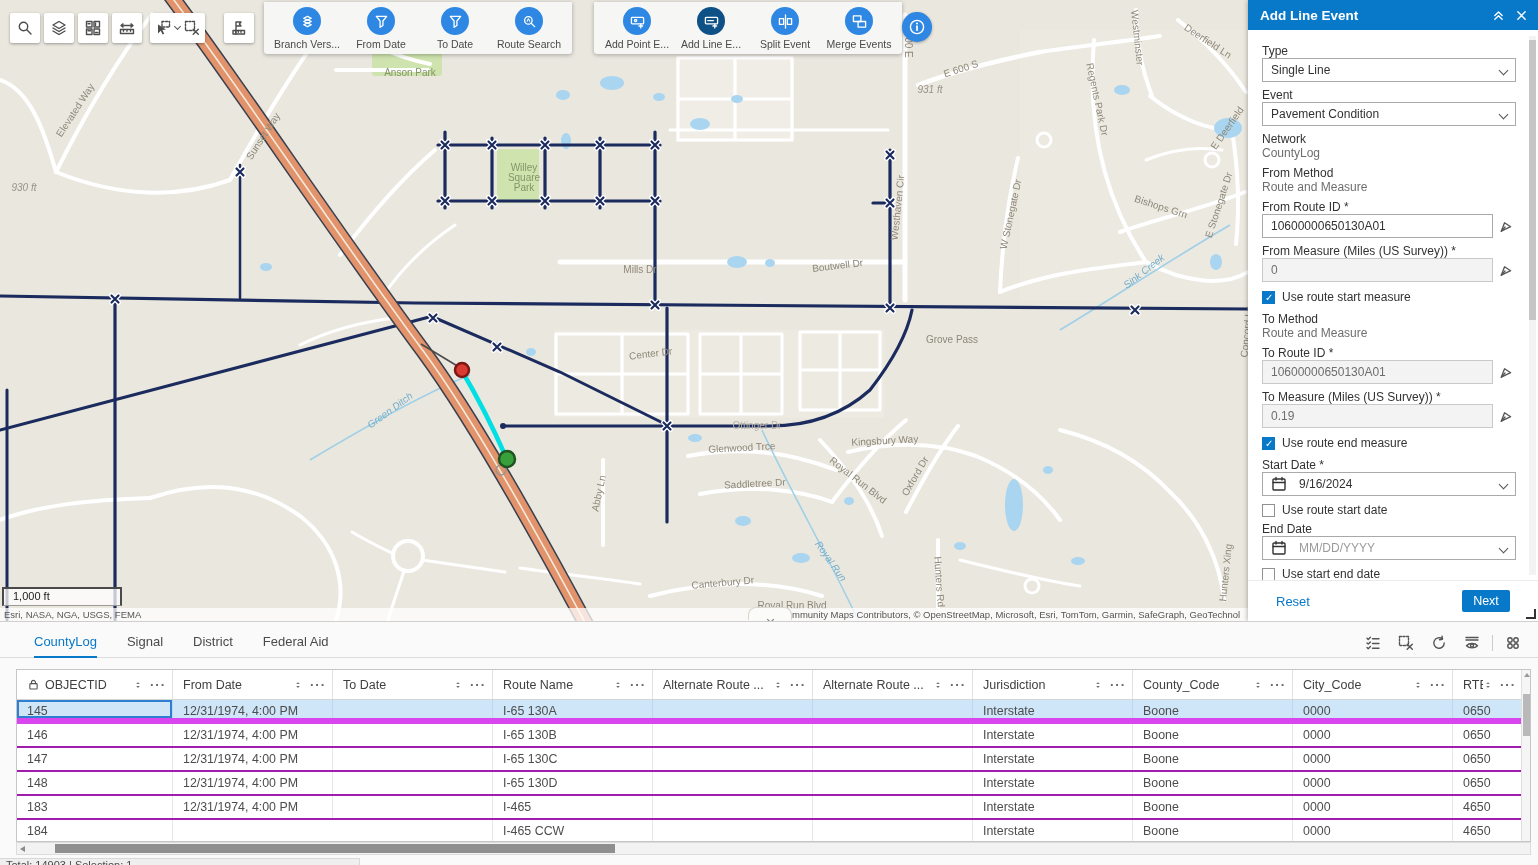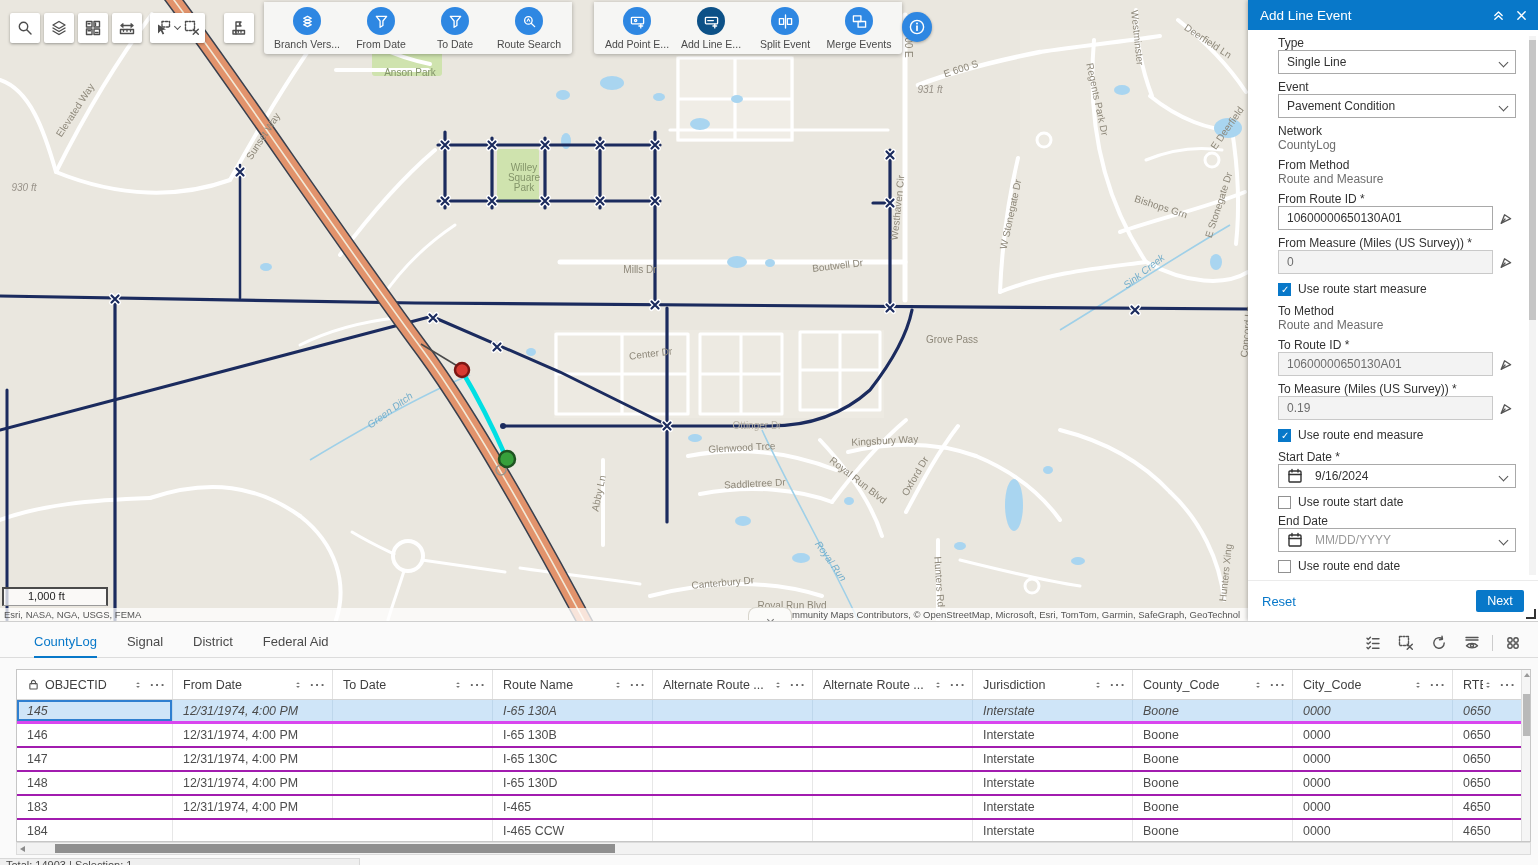--- a/index.html
+++ b/index.html
@@ -8,23 +8,23 @@
 
   
   #map { position:absolute; left:0; top:0; width:1248px; height:621px; overflow:hidden; }
   #map svg.basemap { position:absolute; left:0; top:0; }
   .ml { font-size:10px; fill:#8e887a; text-anchor:middle; }
   .ml.park { fill:#84956a; }
   .ml.stream { fill:#74aecb; font-style:italic; }
   .ml.elev { fill:#99938a; font-style:italic; }
   .ml.faded { fill:#b9b3a6; }
 
-  #scalebar { position:absolute; left:2px; bottom:15px; width:106px; height:19px;
+  #scalebar { position:absolute; left:2px; bottom:15px; width:120px; height:19px;
     background:rgba(255,255,255,.75); border:2px solid #4a4a4a; border-bottom:1px solid #9a9a9a;
-    font-size:11px; color:#222; line-height:15px; padding-left:24px; }
+    font-size:11px; color:#222; line-height:15px; padding-left:9px; }
   #attrib { position:absolute; left:0; right:0; bottom:0; height:13px; background:rgba(255,255,255,.75);
     font-size:9.5px; color:#555; white-space:nowrap; overflow:hidden; line-height:13px; }
   #attrib .a-left { position:absolute; left:4px; }
   #attrib .a-right { position:absolute; left:792px; }
   #attrib-collapse { position:absolute; left:748px; bottom:1px; width:44px; height:13px; background:#fbfbf9;
     border:1px solid #d8d5cc; border-bottom:none; border-radius:8px 8px 0 0; text-align:center; cursor:pointer; }
   #attrib-collapse .chev { width:5px; height:5px; border-color:#777; margin-top:1px; }
 
   
   .sq-btn { position:absolute; top:13px; width:30px; height:30px; background:#fff; border-radius:2px;
@@ -44,23 +44,23 @@
   .circ.sel { background:#0d5187; }
   .tc-label { font-size:10.5px; color:#4a4a4a; margin-top:3px; white-space:nowrap; }
   #info-btn { position:absolute; left:902px; top:12px; width:30px; height:30px; border-radius:50%;
     background:#2e87e2; color:#fff; display:flex; align-items:center; justify-content:center;
     box-shadow:0 1px 3px rgba(0,0,0,.3); cursor:pointer; }
 
   
   #panel { position:absolute; left:1248px; top:0; width:290px; height:621px; background:#fff;
     box-shadow:-1px 0 4px rgba(0,0,0,.25); }
   #panel-header { height:30px; background:#0878c9; color:#fff; display:flex; align-items:center; padding:0 10px 0 12px; }
-  #panel-title { font-size:13.5px; font-weight:normal; flex:1; }
+  #panel-title { font-size:13.5px; font-weight:bold; flex:1; }
   .ph-icon { color:#fff; margin-left:10px; cursor:pointer; display:flex; }
-  #panel-body { position:absolute; top:30px; bottom:41px; left:0; right:0; padding:0 22px 0 14px; overflow:hidden;margin-left:16px; }
+  #panel-body { position:absolute; top:30px; bottom:41px; left:0; right:0; padding:8px 22px 0 14px; overflow:hidden; }
   .f-label { font-size:12px; color:#323232; margin-top:6px; height:14px; line-height:14px; }
   .f-value { font-size:12px; color:#6e6e6e; height:14px; line-height:14px; }
   .selbox, .inbox, .datebox { height:24px; border:1px solid #a9a9a9; background:#fff; display:flex;
     align-items:center; font-size:12px; color:#323232; padding:0 8px; }
   .selbox { justify-content:space-between; cursor:pointer; }
   .inbox.dis, .datebox.dis { background:#f3f3f3; border-color:#c9c9c9; color:#6e6e6e; }
   .inrow { display:flex; align-items:center; gap:5px; }
   .inrow .inbox { flex:1; }
   .pick { width:18px; height:18px; color:#555; cursor:pointer; display:flex; align-items:center; }
   .cbrow { display:flex; align-items:center; gap:7px; font-size:12px; color:#323232; height:14px; }
@@ -68,21 +68,21 @@
   .lbl-mt8 { margin-top:8px !important; } .lbl-mt5 { margin-top:5px !important; }
   .cb { width:13px; height:13px; border:1px solid #919191; background:#fff; display:inline-block; position:relative; flex:none; }
   .cbrow.on .cb { background:#0878c9; border-color:#0878c9; }
   .cbrow.on .cb::after { content:"✓"; color:#fff; font-size:10px; position:absolute; left:2px; top:0; }
   .datebox { gap:12px; }
   .datebox .dtext { flex:1; }
   .datebox .ph { color:#9a9a9a; }
   #panel-scroll { position:absolute; right:2px; top:36px; bottom:46px; width:7px; background:#f3f3f3; }
   #panel-scroll .thumb { position:absolute; top:4px; left:0; width:7px; height:280px; background:#c6c6c6; }
   #panel-footer { position:absolute; left:0; right:0; bottom:0; height:41px; border-top:1px solid #ebebeb;
-    display:flex; align-items:center; padding:0 14px; }
+    display:flex; align-items:center; padding:0 28px; }
   #reset-link { color:#0878c9; font-size:13px; cursor:pointer; flex:1; }
   #next-btn { width:48px; height:22px; background:#0878c9; color:#fff; font-size:12.5px; border:none;
     border-radius:2px; cursor:pointer; }
   #panel-resize { position:absolute; right:2px; bottom:2px; width:10px; height:10px;
     border-right:2px solid #333; border-bottom:2px solid #333; }
 
   
   #bottom { position:absolute; left:0; top:621px; width:1538px; height:244px; background:#fafafa; border-top:1px solid #cfcfcf; }
   #tabbar { position:absolute; left:0; right:0; top:7px; height:29px; border-bottom:1px solid #dcdcdc; }
   #tabs { display:flex; padding-left:34px; height:29px; }
@@ -95,21 +95,21 @@
   #tbl { position:absolute; left:16px; top:47px; width:1515px; height:173px; background:#fff;
     border:1px solid #c6c6c6; overflow:hidden; }
   #thead { display:flex; height:30px; border-bottom:1px solid #d5d5d5; background:#fff; }
   .th { display:flex; align-items:center; padding:0 6px 0 10px; font-size:12.5px; color:#3f3f3f;
     border-right:1px solid #e2e2e2; flex:none; cursor:pointer; }
   .th .th-label { white-space:nowrap; overflow:hidden; }
   .th .sorter { margin-left:auto; display:flex; color:#777; cursor:pointer; }
   .th .menu { font-size:13px; font-weight:bold; color:#666; margin-left:7px; letter-spacing:1px; cursor:pointer; }
   .th .lock { margin-right:5px; display:flex; color:#555; }
   .tr { display:flex; height:24px; border-bottom:2px solid #a21caf; background:#fff; }
-  .tr.sel { background:#cfe5f8; border-bottom:3px solid #d946ef;font-style:italic; }
+  .tr.sel { background:#cfe5f8; border-bottom:6px solid #d946ef; }
   .td { font-size:12.4px; color:#4d4d4d; line-height:23px; padding-left:10px; border-right:1px solid #e7e7e7;
     flex:none; white-space:nowrap; overflow:hidden; }
   .tr.sel .td { border-right:1px solid #bed7ec; }
   .td.focus { box-shadow:inset 0 0 0 2px #2f7fd0; }
   #vscroll { position:absolute; right:0; top:0; bottom:0; width:9px; background:#f5f5f5; border-left:1px solid #e0e0e0; }
   #vscroll .up { position:absolute; top:3px; left:2px; width:0; height:0; border-left:3px solid transparent;
     border-right:3px solid transparent; border-bottom:4px solid #999; }
   #vscroll .thumb { position:absolute; top:24px; left:1px; width:7px; height:42px; background:#b9b9b9; }
 
   #hscroll { position:absolute; left:16px; top:220px; width:1515px; height:13px; background:#f2f2f2; border:1px solid #dcdcdc; }
@@ -693,21 +693,21 @@
                 <rect x="2" y="3" width="12" height="11" rx="1"></rect>
                 <path d="M2 6.5 H14 M5 1.5 V4 M11 1.5 V4"></path>
               </g>
             </svg>
           </span>
         <span class="dtext ph">MM/DD/YYYY</span>
         <i class="chev"></i>
       </div>
       <div class="cbrow mt7">
         <span class="cb"></span>
-          <span class="cb-label">Use route end date</span>
+          <span class="cb-label">Use start end date</span>
       </div>
     </div>
     <div id="panel-scroll">
         <div class="thumb"></div>
       </div>
     <div id="panel-footer">
       <span id="reset-link">Reset</span>
       <button id="next-btn">Next</button>
     </div>
     <div id="panel-resize"></div>

